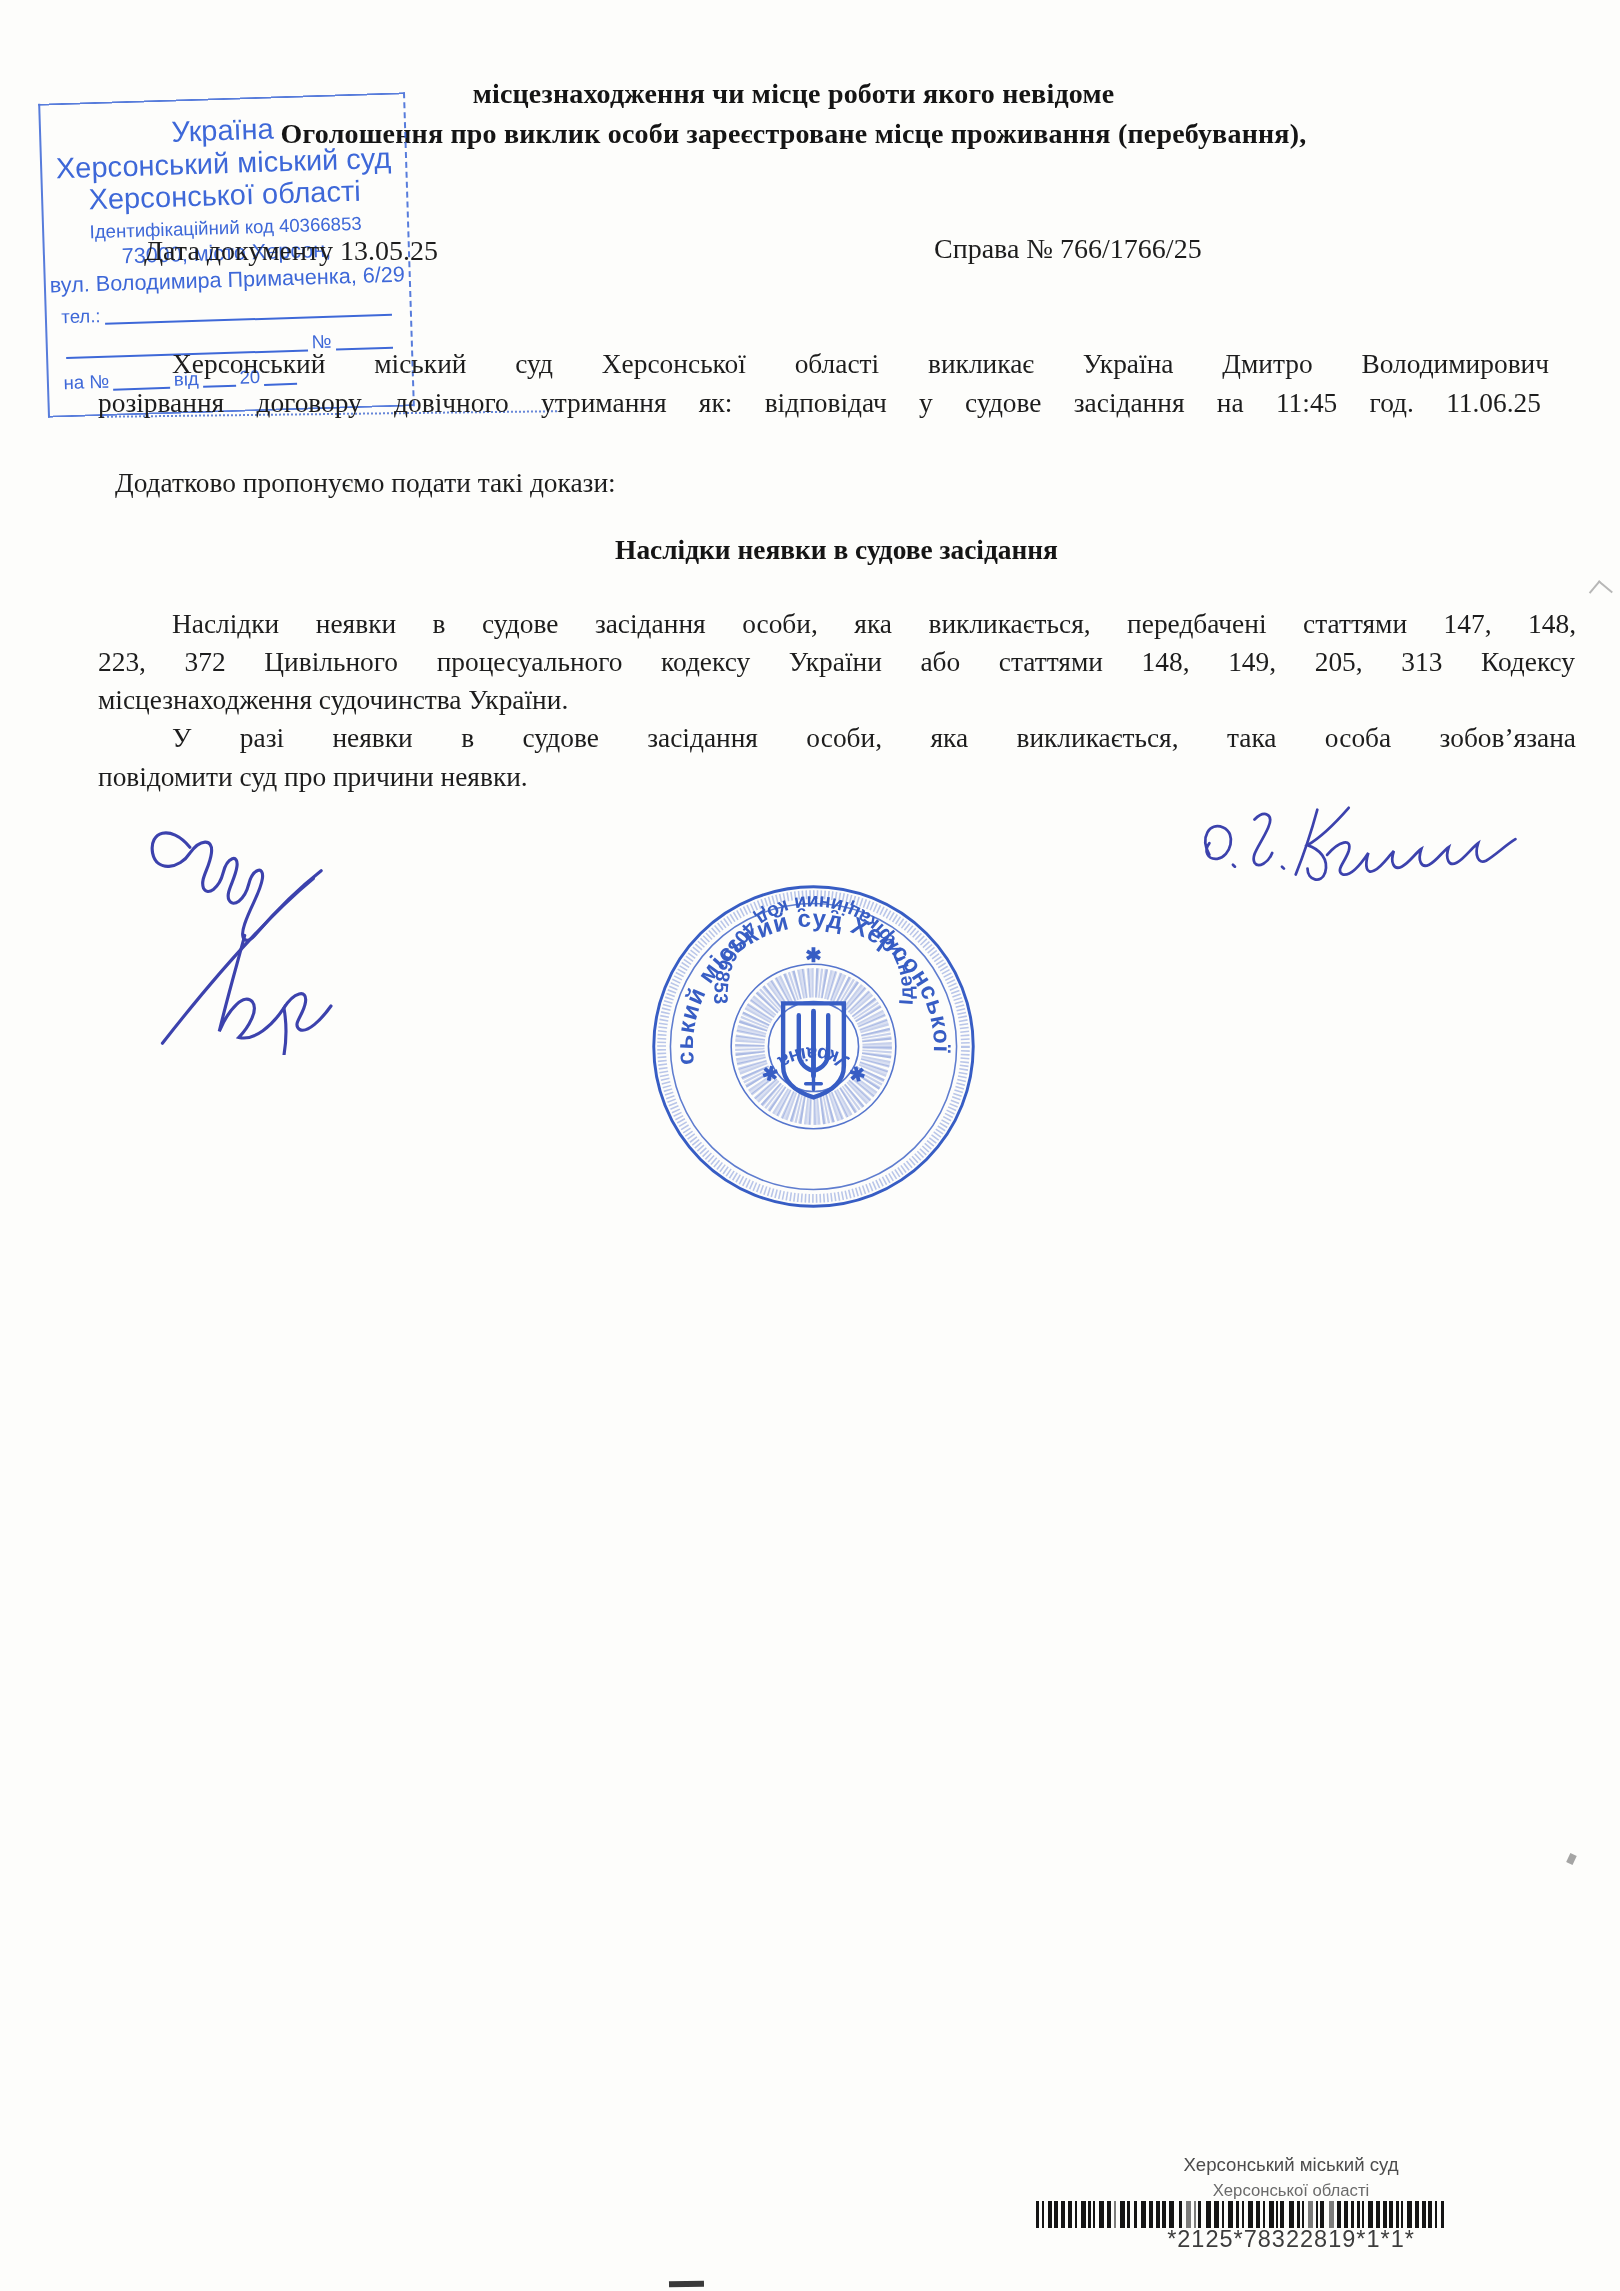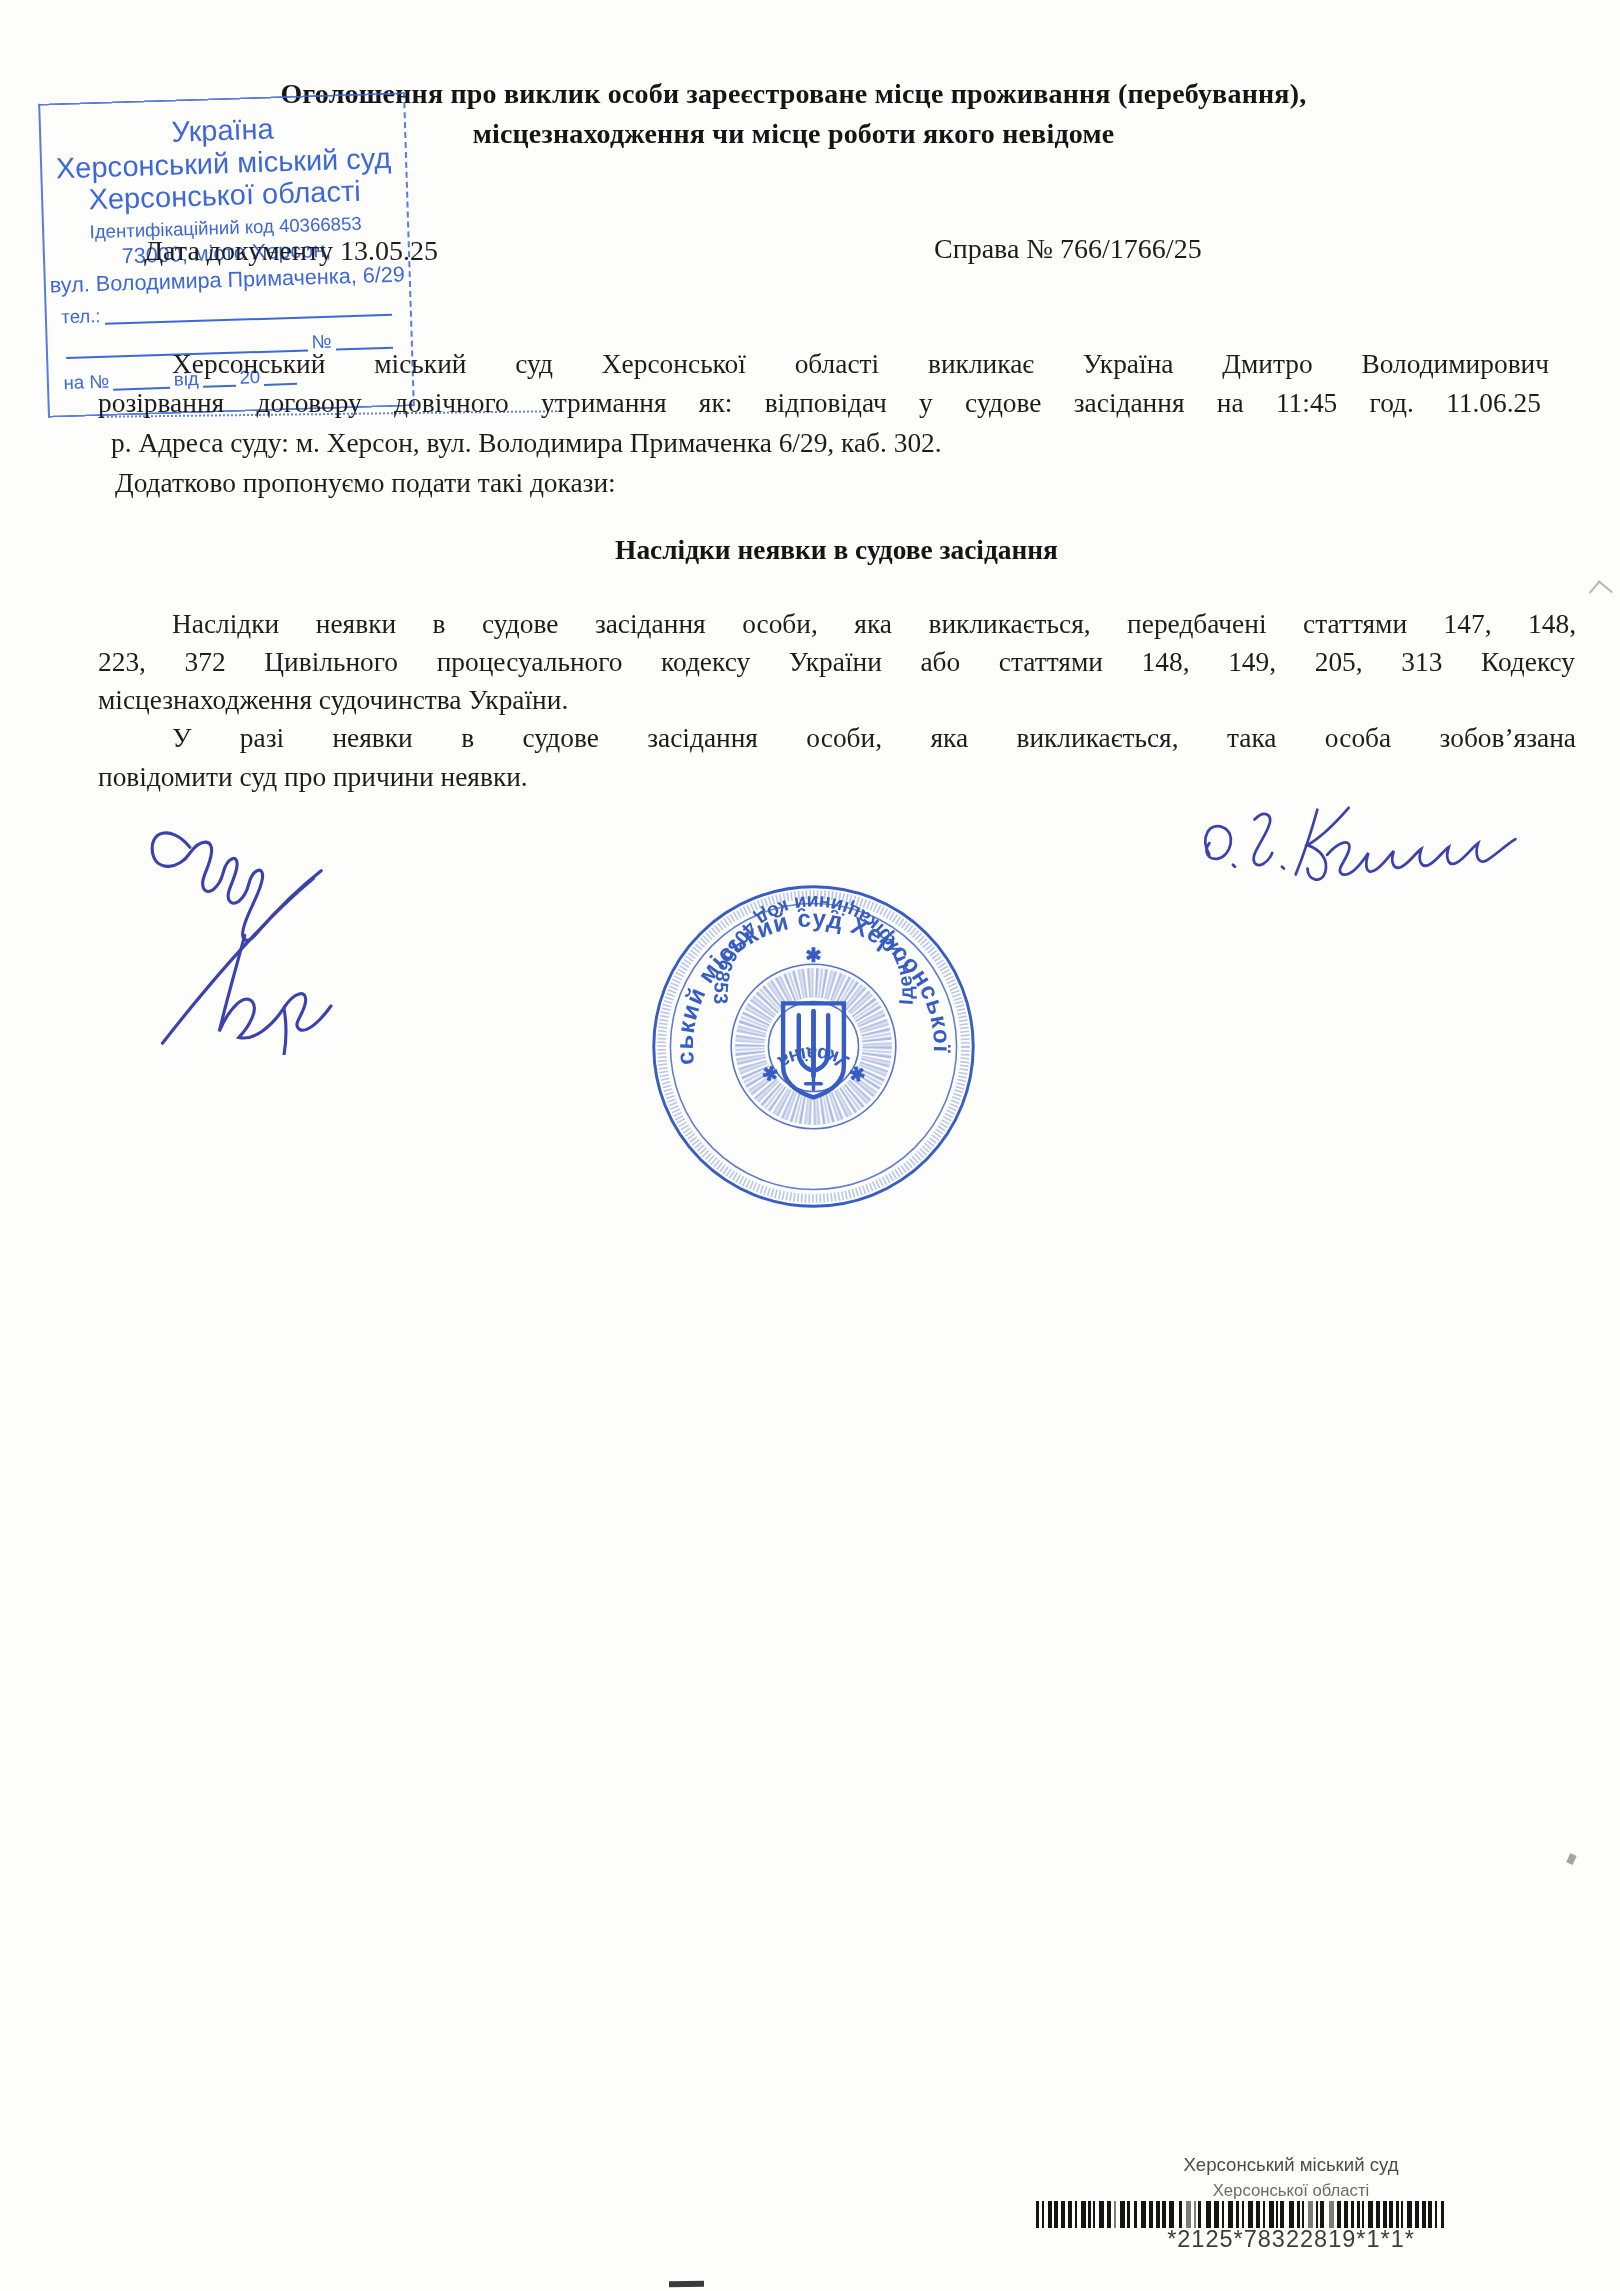--- a/index.html
+++ b/index.html
@@ -63,22 +63,22 @@
     font-family:"Liberation Sans", sans-serif;font-size:23.5px;color:#3c3c3c;letter-spacing:1px;}
   
   .artifact{background:#3a3a3a;}
 </style>
 </head>
 <body>
 
 <div class="page">
 
   <div class="abs doc-title">
+    <div>місцезнаходження чи місце роботи якого невідоме</div>
     <div>Оголошення про виклик особи зареєстроване місце проживання (перебування),</div>
-    <div>місцезнаходження чи місце роботи якого невідоме</div>
   </div>
 
   <div class="abs stamp">
     <div class="s1">Україна</div>
     <div class="s2">Херсонський міський суд</div>
     <div class="s2">Херсонської області</div>
     <div class="s4">Ідентифікаційний код 40366853</div>
     <div class="s5">73000, місто Херсон,</div>
     <div class="s5">вул. Володимира Примаченка,  6/29</div>
     <div class="row">
@@ -105,21 +105,20 @@
     <span class="b">Дата документу</span>
     <span>13.05.25</span>
   </div>
   <div class="abs case-line" style="left:934px;top:233px;">
     <span class="b">Справа №</span>
     <span>766/1766/25</span>
   </div>
 
   <div class="abs bodyline jline" style="left:172px;top:348px;width:1377px;z-index:4;">Херсонський міський суд Херсонської області викликає Україна Дмитро Володимирович</div>
   <div class="abs bodyline jline" style="left:98px;top:387px;width:1443px;z-index:4;">розірвання договору довічного утримання як: відповідач у судове засідання на 11:45 год. 11.06.25</div>
-  <div class="abs bodyline" style="left:111px;top:427px;z-index:4;">р. Адреса суду: м. Херсон, вул. Володимира Примаченка 6/29, каб. 302.</div>
   <div class="abs bodyline" style="left:115px;top:467px;z-index:4;">Додатково пропонуємо подати такі докази:</div>
 
   <div class="abs section-heading">Наслідки неявки в судове засідання</div>
 
   <div class="abs bodyline jline" style="left:172px;top:608px;width:1404px;">Наслідки неявки в судове засідання особи, яка викликається, передбачені статтями 147, 148,</div>
   <div class="abs bodyline jline" style="left:98px;top:646px;width:1477px;">223, 372 Цивільного процесуального кодексу України або статтями 148, 149, 205, 313 Кодексу</div>
   <div class="abs bodyline" style="left:98px;top:684px;">місцезнаходження судочинства України.</div>
   <div class="abs bodyline jline" style="left:172px;top:722px;width:1404px;">У разі неявки в судове засідання особи, яка викликається, така особа зобов’язана</div>
   <div class="abs bodyline" style="left:98px;top:761px;text-align:center;">повідомити суд про причини неявки.</div>
 

